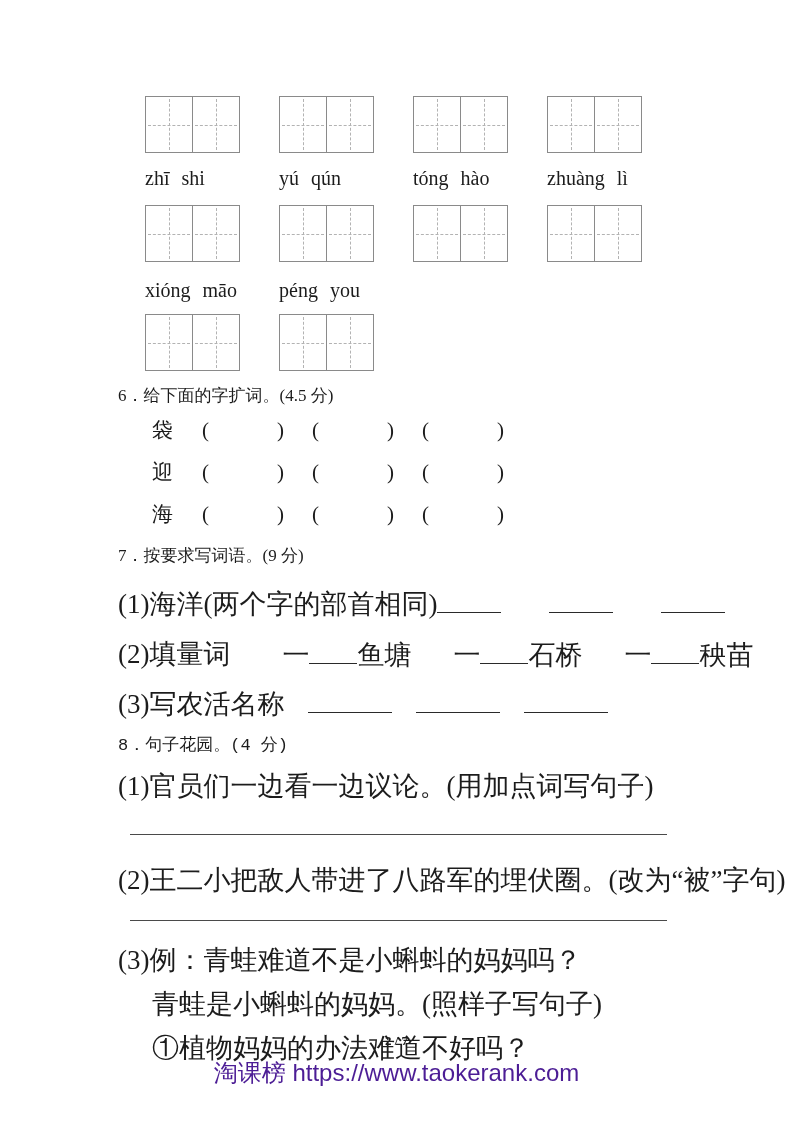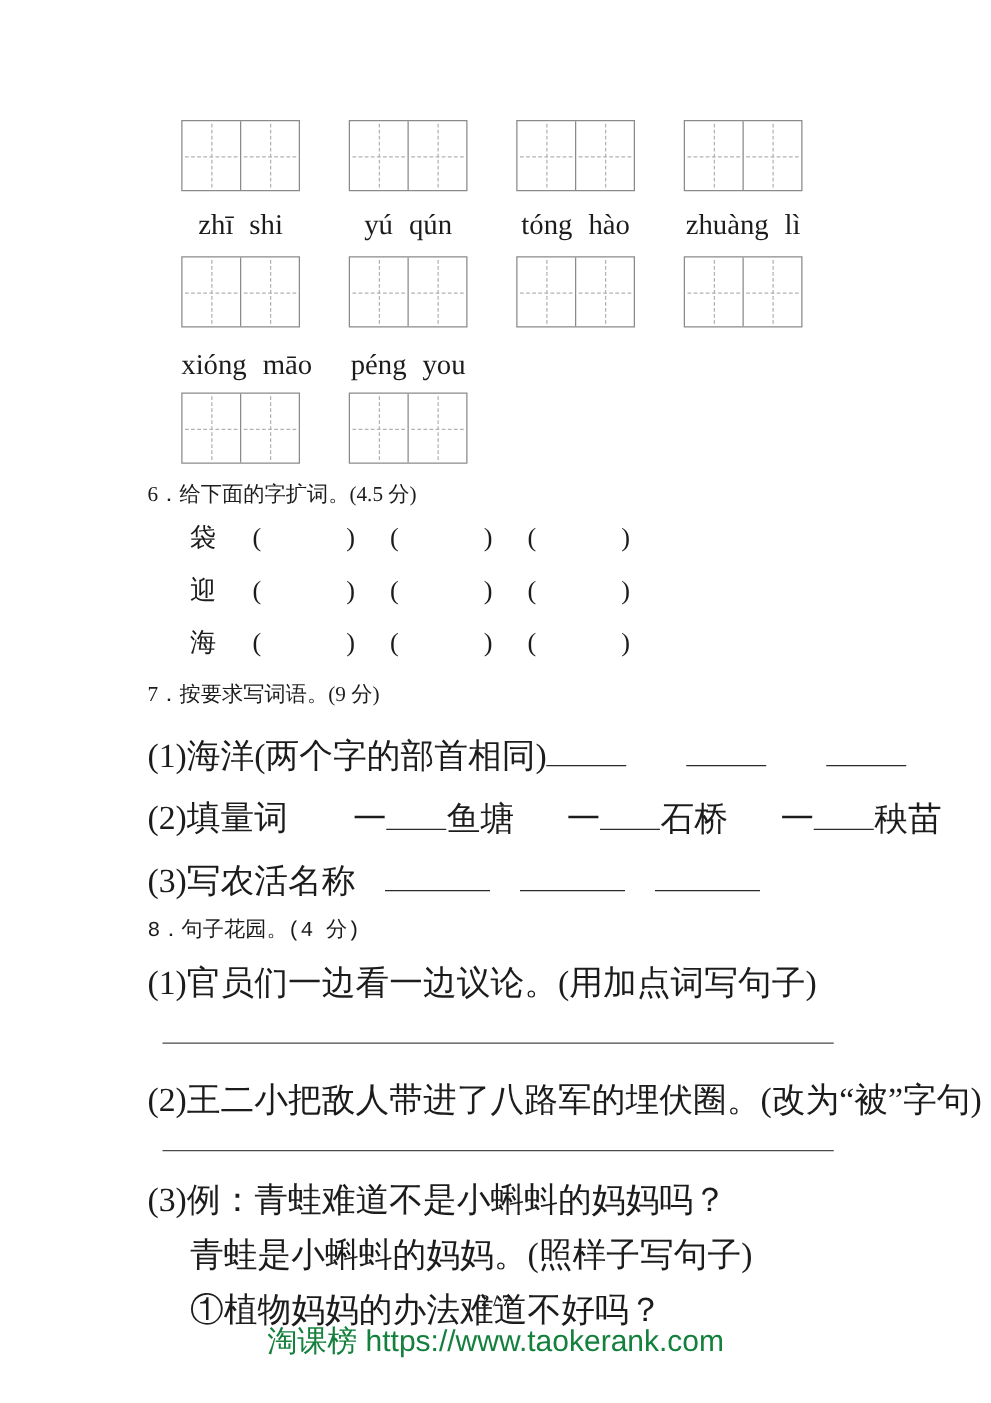--- a/index.html
+++ b/index.html
@@ -16,21 +16,21 @@
 
   
   .wrow { display:flex; gap:39px; margin-left:27px; }
   .wbox { width:95px; height:57px; border:1px solid #8a8a8a; display:flex; background:#fff; }
   .wcell { flex:1; position:relative; }
   .wcell + .wcell { border-left:1px solid #8a8a8a; }
   .wcell::before { content:""; position:absolute; left:50%; top:2px; bottom:2px; border-left:1px dashed #b3b3b3; }
   .wcell::after  { content:""; position:absolute; top:50%; left:2px; right:2px; border-top:1px dashed #b3b3b3; }
 
   .prow { display:flex; gap:39px; margin-left:27px; margin-top:14px; height:28px; }
-  .plabel { width:95px; text-align:center; font-size:23px; word-spacing:7px; white-space:nowrap; }
+  .plabel { width:95px; text-align:left; font-size:20px; word-spacing:7px; white-space:nowrap; }
 
   .row2 { margin-top:10px; }
   .prow2 { margin-top:17px; }
   .row3 { margin-top:7px; }
 
   
   .qtitle { font-size:17px; line-height:26px; }
   .q6-title { margin-top:12px; }
   .q6-row { display:flex; align-items:center; margin-left:34px; height:42px; font-size:21px; }
   .q6-row:first-of-type { margin-top:12px; }
@@ -209,14 +209,14 @@
     <div class="subline q8-2">(2)王二小把敌人带进了八路军的埋伏圈。(改为“被”字句)</div>
     <div class="answer-line line2"></div>
 
     <div class="subline q8-3a">(3)例：青蛙难道不是小蝌蚪的妈妈吗？</div>
     <div class="subline q8-3b">青蛙是小蝌蚪的妈妈。(照样子写句子)</div>
     <div class="subline q8-3c">①植物妈妈的办法难道不好吗？</div>
 
   </div>
 
   <div class="page-num">2 / 7</div>
-  <div class="watermark" style="color: #15803d;">淘课榜 https://www.taokerank.com</div>
+  <div class="watermark" style="color: #4c1d95;">淘课榜 https://www.taokerank.com</div>
 </div>
 
 </body></html>

